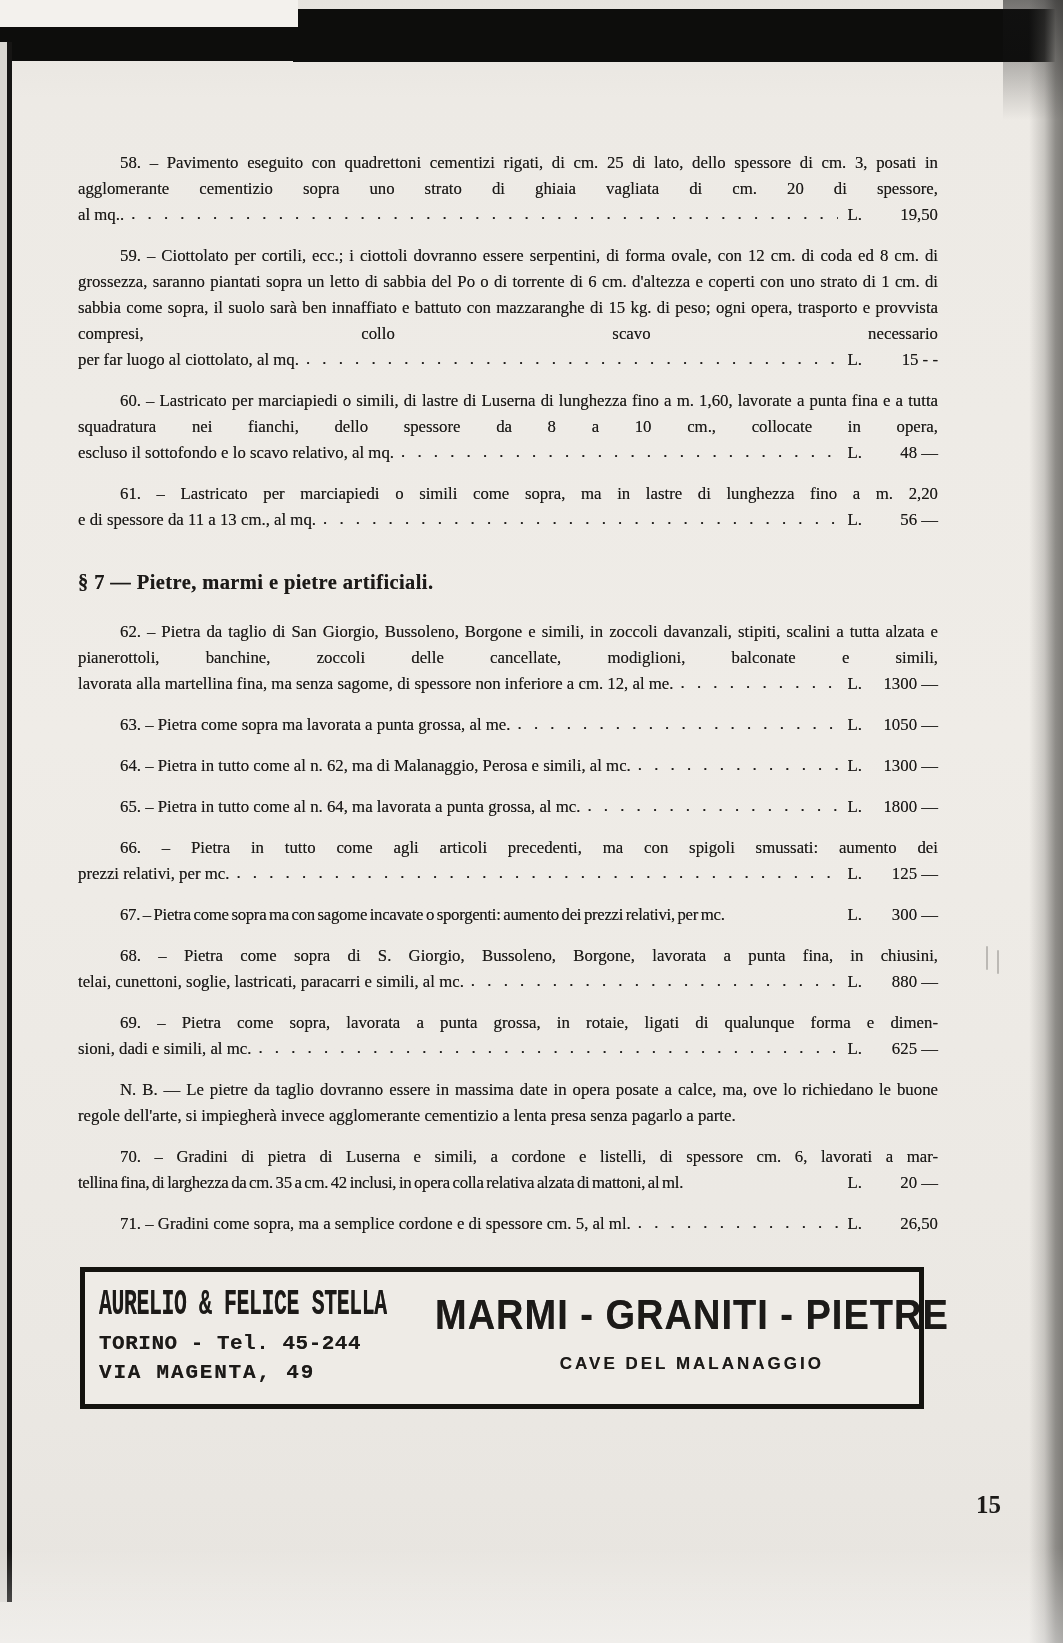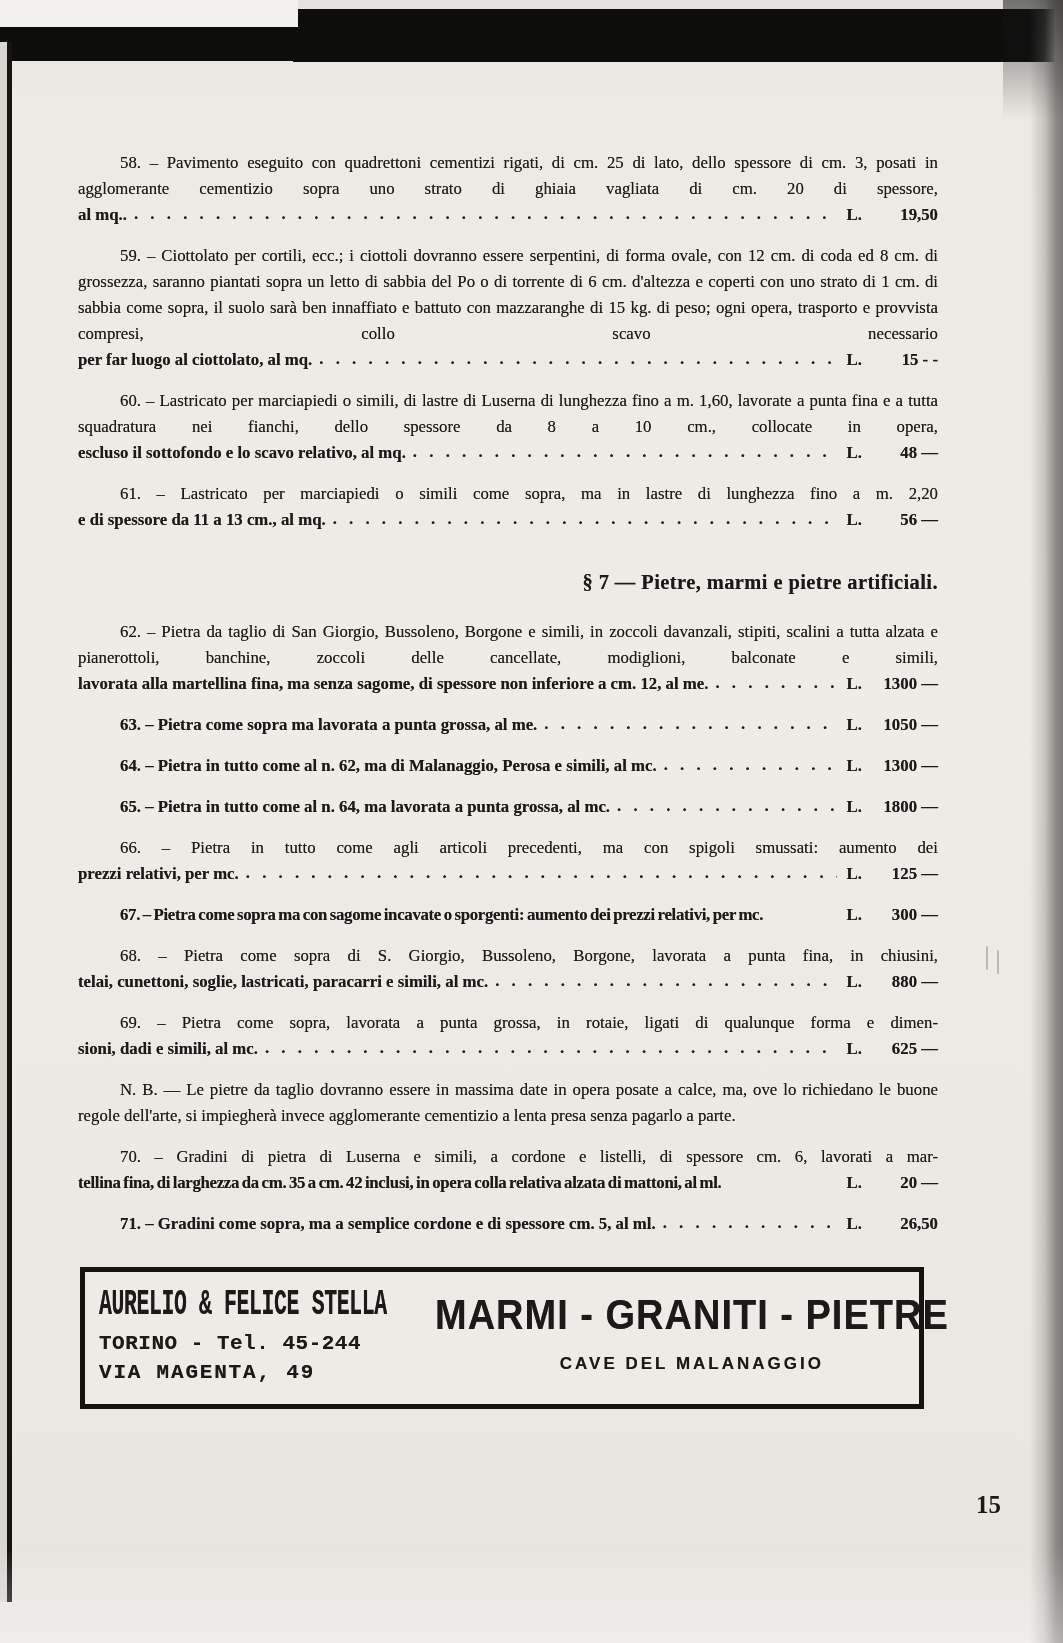--- a/index.html
+++ b/index.html
@@ -32,33 +32,33 @@
     position:absolute; left:78px; top:150px; width:860px;
     font-size:16.8px; line-height:26px;
     text-shadow:0 0 .4px rgba(20,18,16,.6);
   }
   .item{margin-top:15px;}
   .item:first-child{margin-top:0;}
   .body{
     margin:0; text-align:justify; text-align-last:justify; text-indent:42px;
   }
   .body.rag{text-align-last:auto;}
-  .lastline{display:flex; align-items:center; white-space:nowrap;font-weight:bold;}
+  .lastline{display:flex; align-items:center; white-space:nowrap;}
   .lastline.indent{padding-left:42px;}
   .tail{flex-shrink:0;}
   .tail.tight{letter-spacing:-.3px; word-spacing:-1.2px;}
   .leader{flex:1 1 auto; overflow:hidden; min-width:0; margin:0 10px 0 7px; position:relative; top:-1px;}
   .leader.dotted::before{
     content:". . . . . . . . . . . . . . . . . . . . . . . . . . . . . . . . . . . . . . . . . . . . . . . . . . . . . . . . . . . .";
     letter-spacing:4px; white-space:nowrap;
   }
   .lira{flex-shrink:0; margin-right:14px;}
   .amount{flex-shrink:0; min-width:62px; text-align:right;}
   .section-header{
-    text-align:right; font-weight:bold; font-size:20.5px; letter-spacing:.4px;
+    text-align:left; font-weight:bold; font-size:20.5px; letter-spacing:.4px;
     margin:36px 0 24px 0;
   }
   
   .ad{
     display:flex; align-items:center;
     border:5px solid #14130f;
     margin:30px 0 0 2px; width:812px;
     padding:20px 8px 18px 14px;
     background:#eeebe6;
   }

